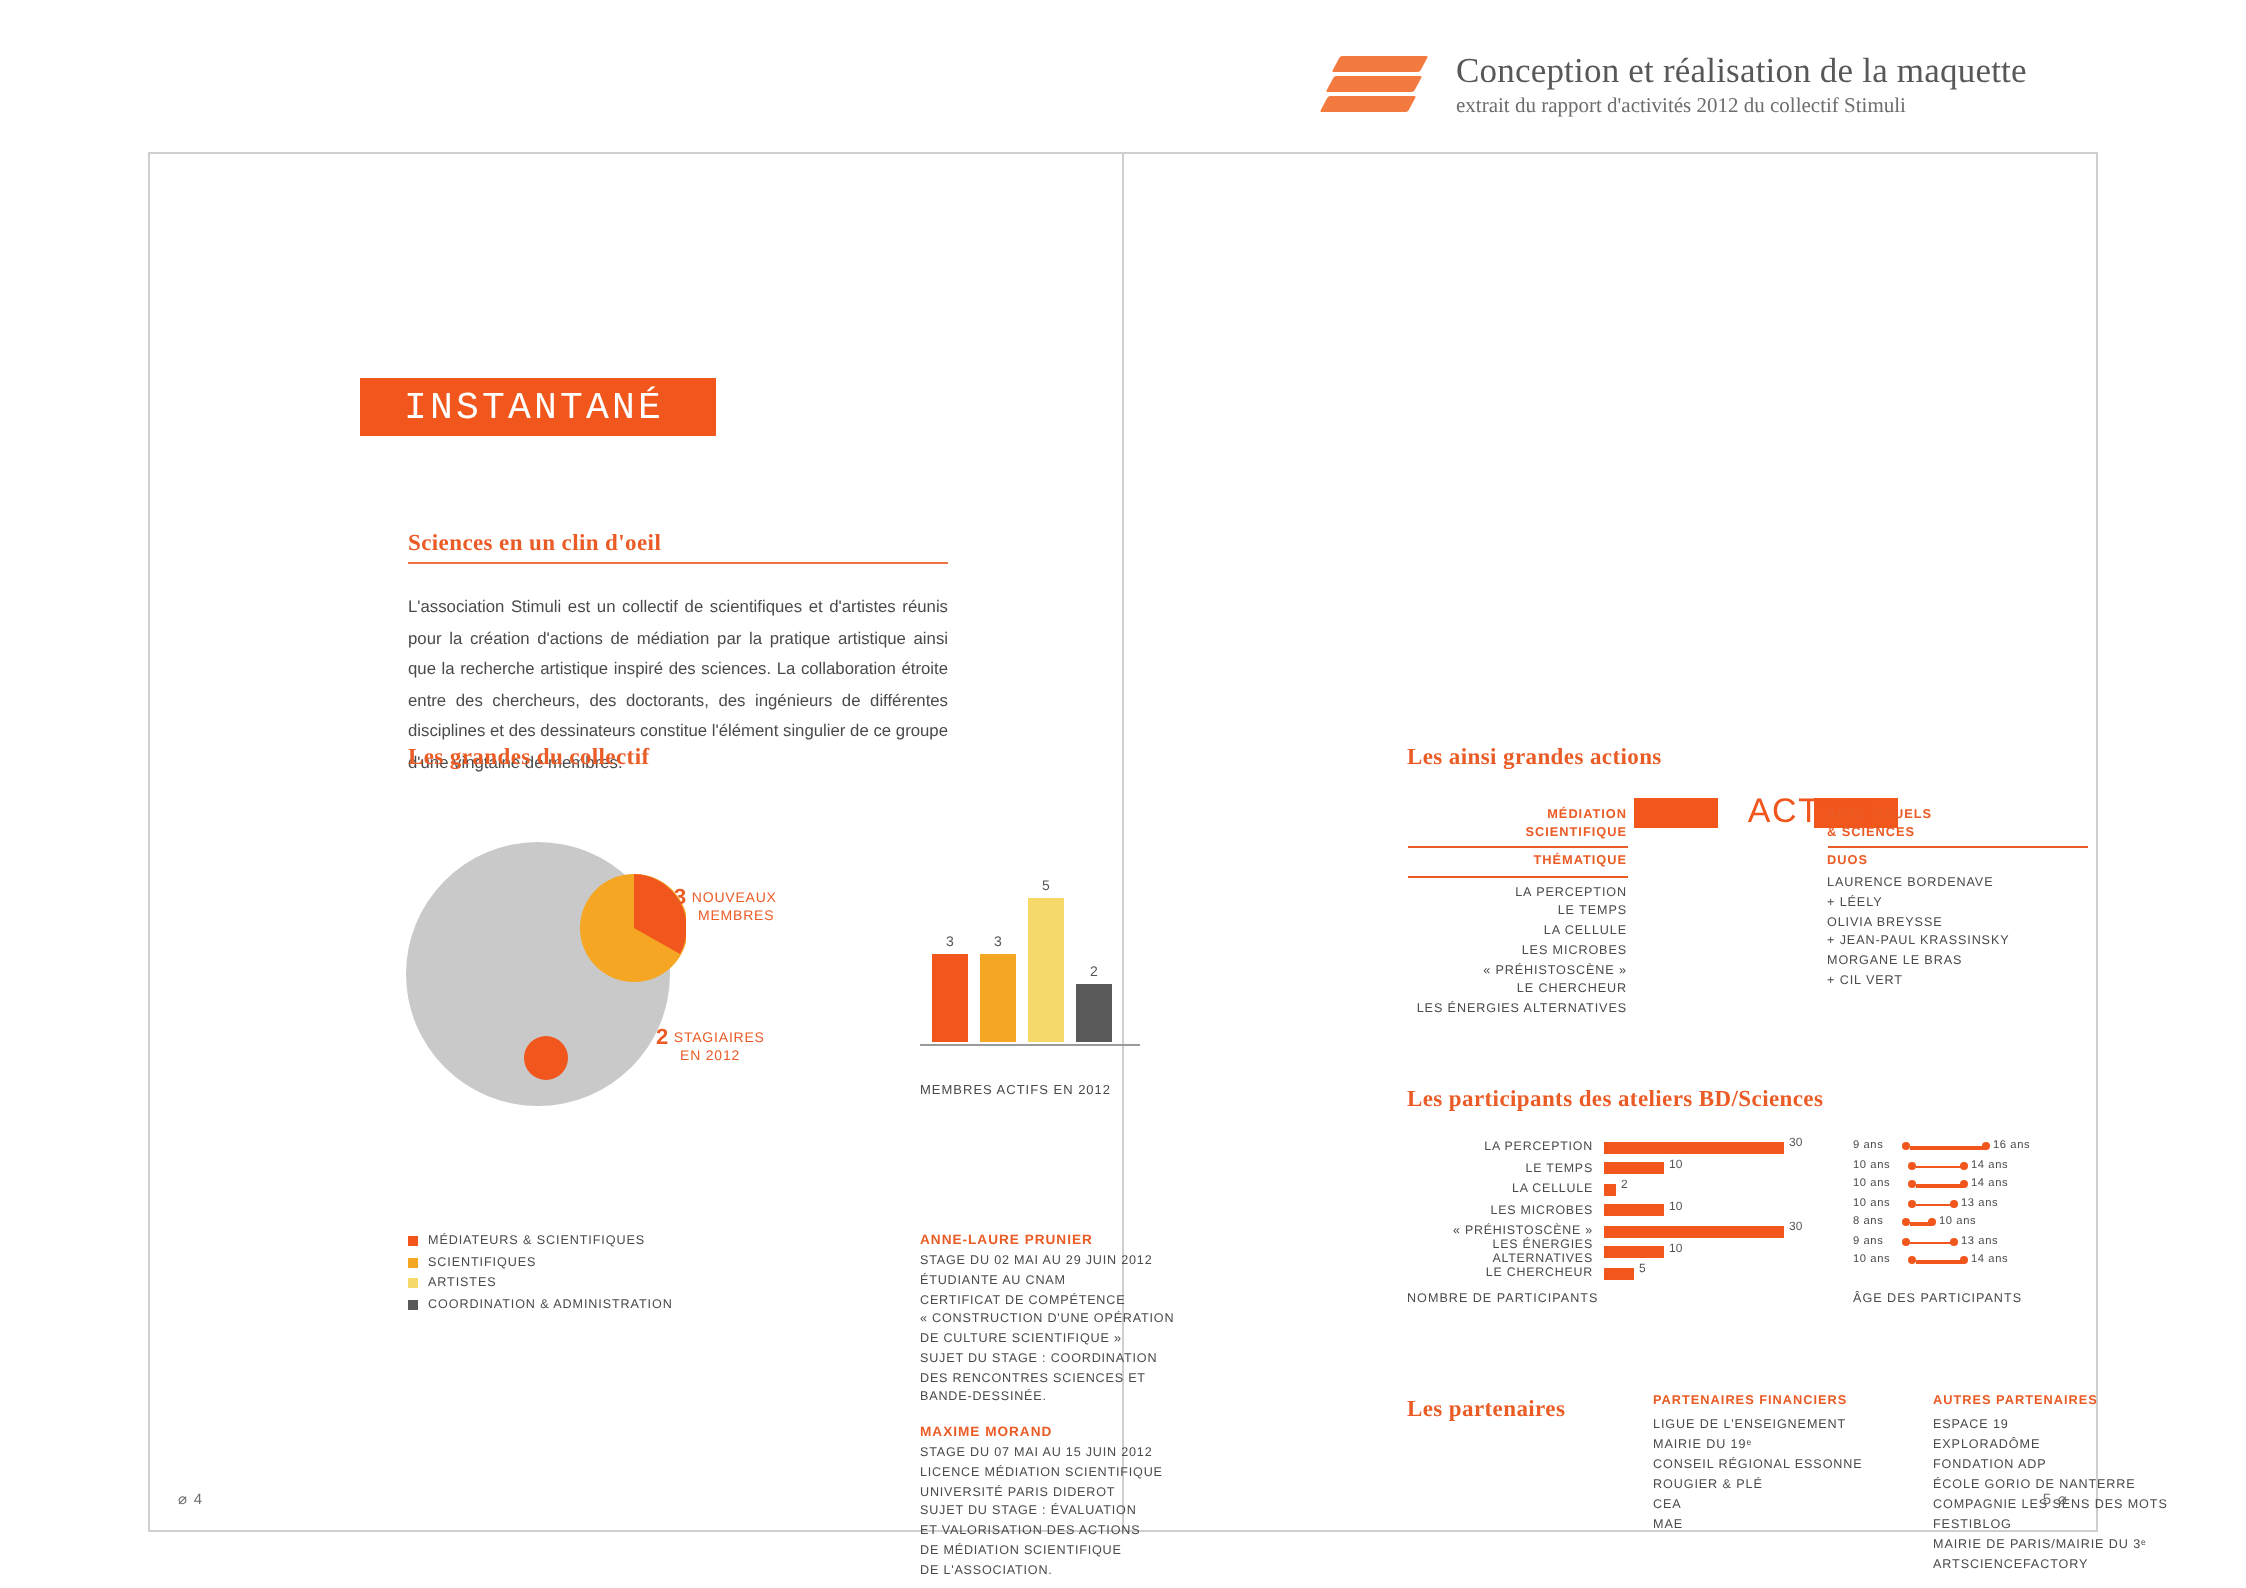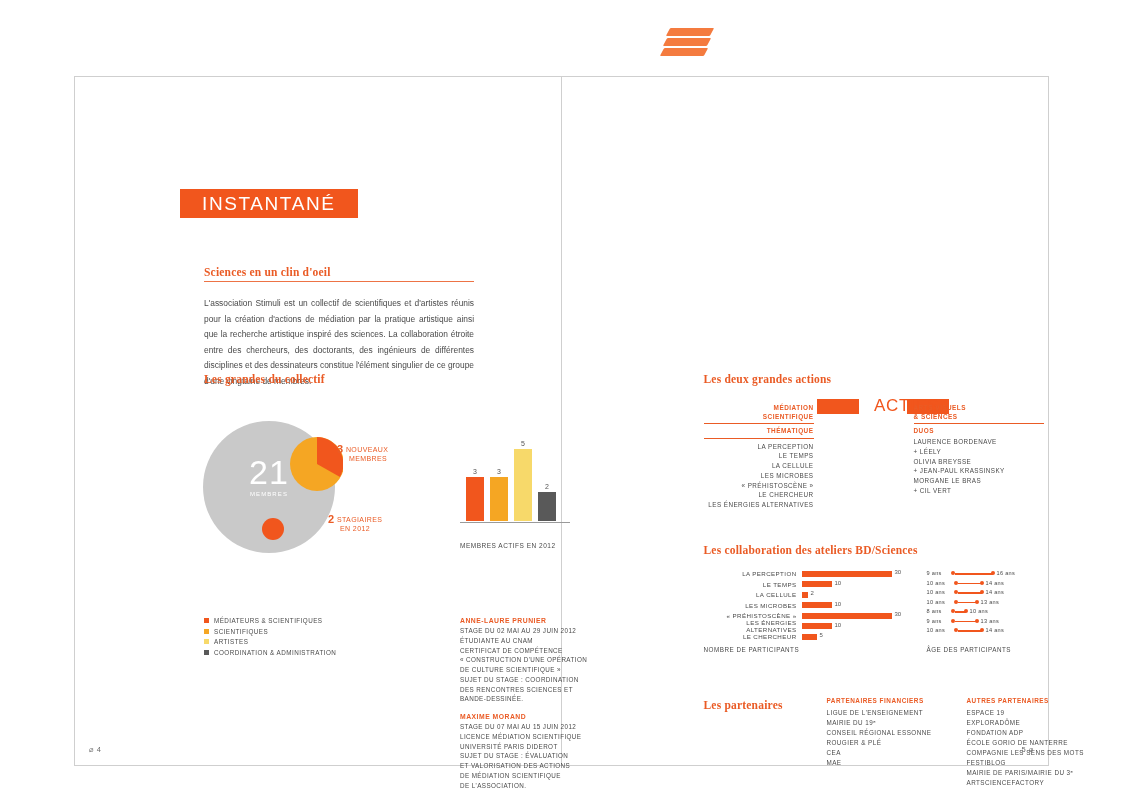--- a/index.html
+++ b/index.html
@@ -58,21 +58,21 @@
   .rule {
     height:1px; background:#ea5b25; margin-top:3px; opacity:.85;
   }
   
   #instantane {
     position:absolute; left:105px; top:112px; width:178px; height:29px;
     background:#f1561d;
   }
   #instantane span {
     color:#fff; font-size:19px; letter-spacing:1.6px;
-    font-family:Liberation Sans, sans-serif; font-weight:400;
+    font-family:Liberation Mono, monospace; font-weight:400;
     position:absolute; left:22px; top:4px;
   }
   
   #intro-block { position:absolute; left:129px; top:189px; width:270px; }
   #intro-para {
     margin-top:14px; font-size:8.4px; line-height:1.85; color:#4a4a4a;
     text-align:justify; font-family:Liberation Sans, sans-serif;
   }
   
   #members-head { position:absolute; left:129px; top:292px; }
@@ -166,20 +166,24 @@
 </style>
 </head>
 <body>
 
 <div id="doc-header">
   <span class="header-logo">
     <i class="a"></i>
       <i class="b"></i>
       <i class="c"></i>
   </span>
+  <div class="header-text">
+    <div class="header-title">Conception et réalisation de la maquette</div>
+    <div class="header-sub">extrait du rapport d'activités 2012 du collectif Stimuli</div>
+  </div>
 </div>
 
 <div id="spread">
 
   <div class="page left">
 
     <div id="instantane">
       <span>INSTANTANÉ</span>
     </div>
 
@@ -197,24 +201,20 @@
       <svg width="140" height="140" viewBox="0 0 140 140">
         <circle cx="66" cy="70" r="66" fill="#c9c9c9"></circle>
 
         <path d="M112 47 L112 17 A30 30 0 0 1 140 37 Z" fill="none"></path>
         <g>
           <circle cx="114" cy="47" r="27" fill="#f5a623"></circle>
           <path d="M114 47 L114 20 A27 27 0 0 1 137 60 Z" fill="#f1561d"></path>
         </g>
         <circle cx="70" cy="112" r="11" fill="#f1561d"></circle>
       </svg>
-      <div id="pie-center">
-        <div class="num">21</div>
-        <div class="lbl">MEMBRES</div>
-      </div>
     </div>
 
     <div class="pie-note" id="note-new">
       <b>3</b>
       <span>NOUVEAUX</span>
       <span class="l2">MEMBRES</span>
     </div>
 
     <div class="pie-note" id="note-int">
       <b>2</b>
@@ -288,21 +288,21 @@
     </div>
 
     <div class="folio l">
       ⌀ <span>4</span>
     </div>
   </div>
 
   <div class="page right">
 
     <div id="actions-head">
-      <span class="h-orange big">Les deux grandes actions</span>
+      <span class="h-orange big">Les ainsi grandes actions</span>
     </div>
 
     <div id="stimuli-row">
       <span class="st-bar l"></span>
       <span class="st-bar r"></span>
       <span id="stimuli-word">ACTIFS</span>
     </div>
 
     <div class="col-head" id="col-med">
       <span>MÉDIATION</span><br>
@@ -338,21 +338,21 @@
         <div>LAURENCE BORDENAVE</div>
         <div>+ LÉELY</div>
         <div>OLIVIA BREYSSE</div>
         <div>+ JEAN-PAUL KRASSINSKY</div>
         <div>MORGANE LE BRAS</div>
         <div>+ CIL VERT</div>
       </div>
     </div>
 
     <div id="part-head">
-      <span class="h-orange big">Les collaboration des ateliers BD/Sciences</span>
+      <span class="h-orange big">Les participants des ateliers BD/Sciences</span>
     </div>
 
     <div id="hbars">
       <div class="hb-row">
         <span class="hb-lbl">LA PERCEPTION</span>
         <span class="hb-track" style="width:90px;">
           <span class="hb-fill" style="width:90px;display:block;"></span>
           <span class="hb-val">30</span>
         </span>
       </div>

